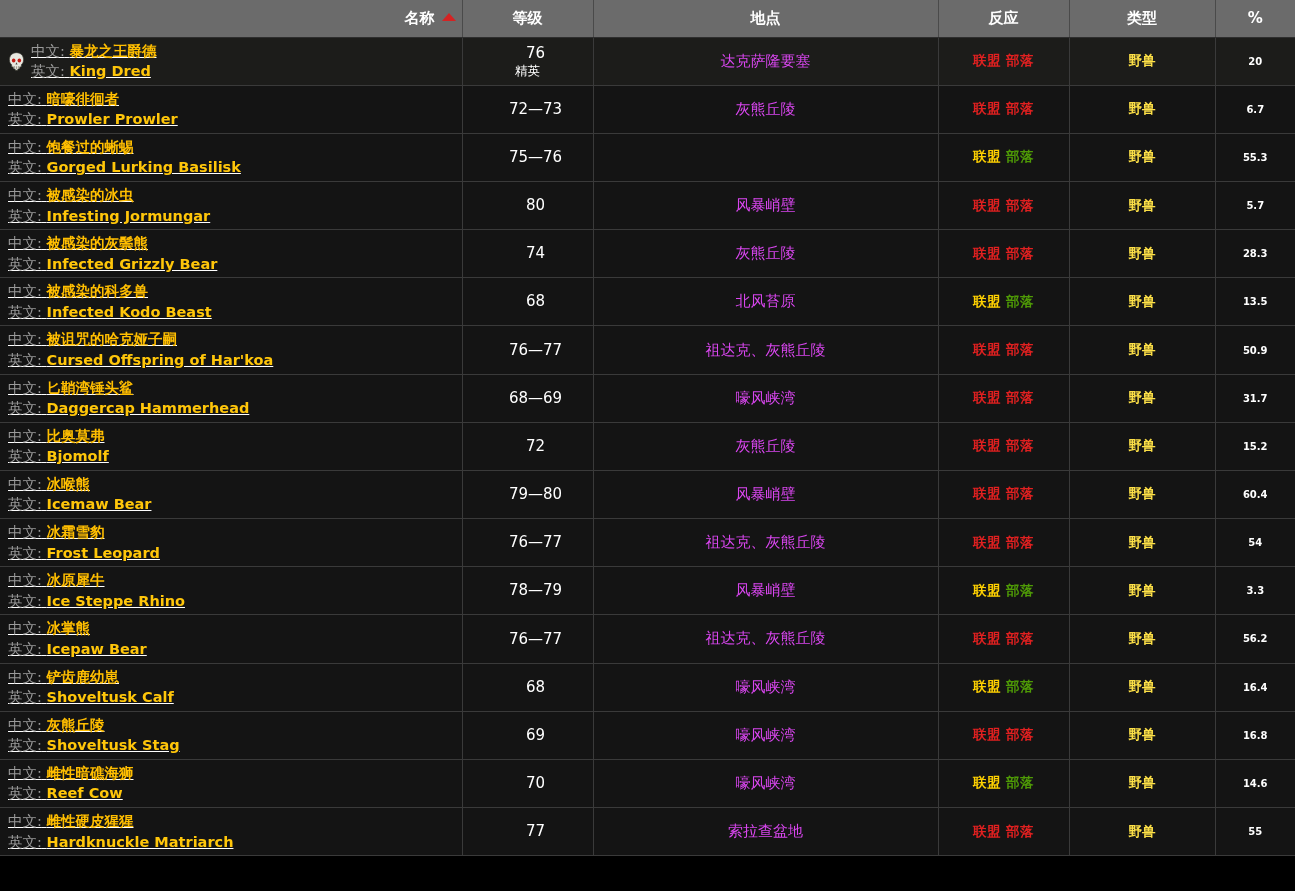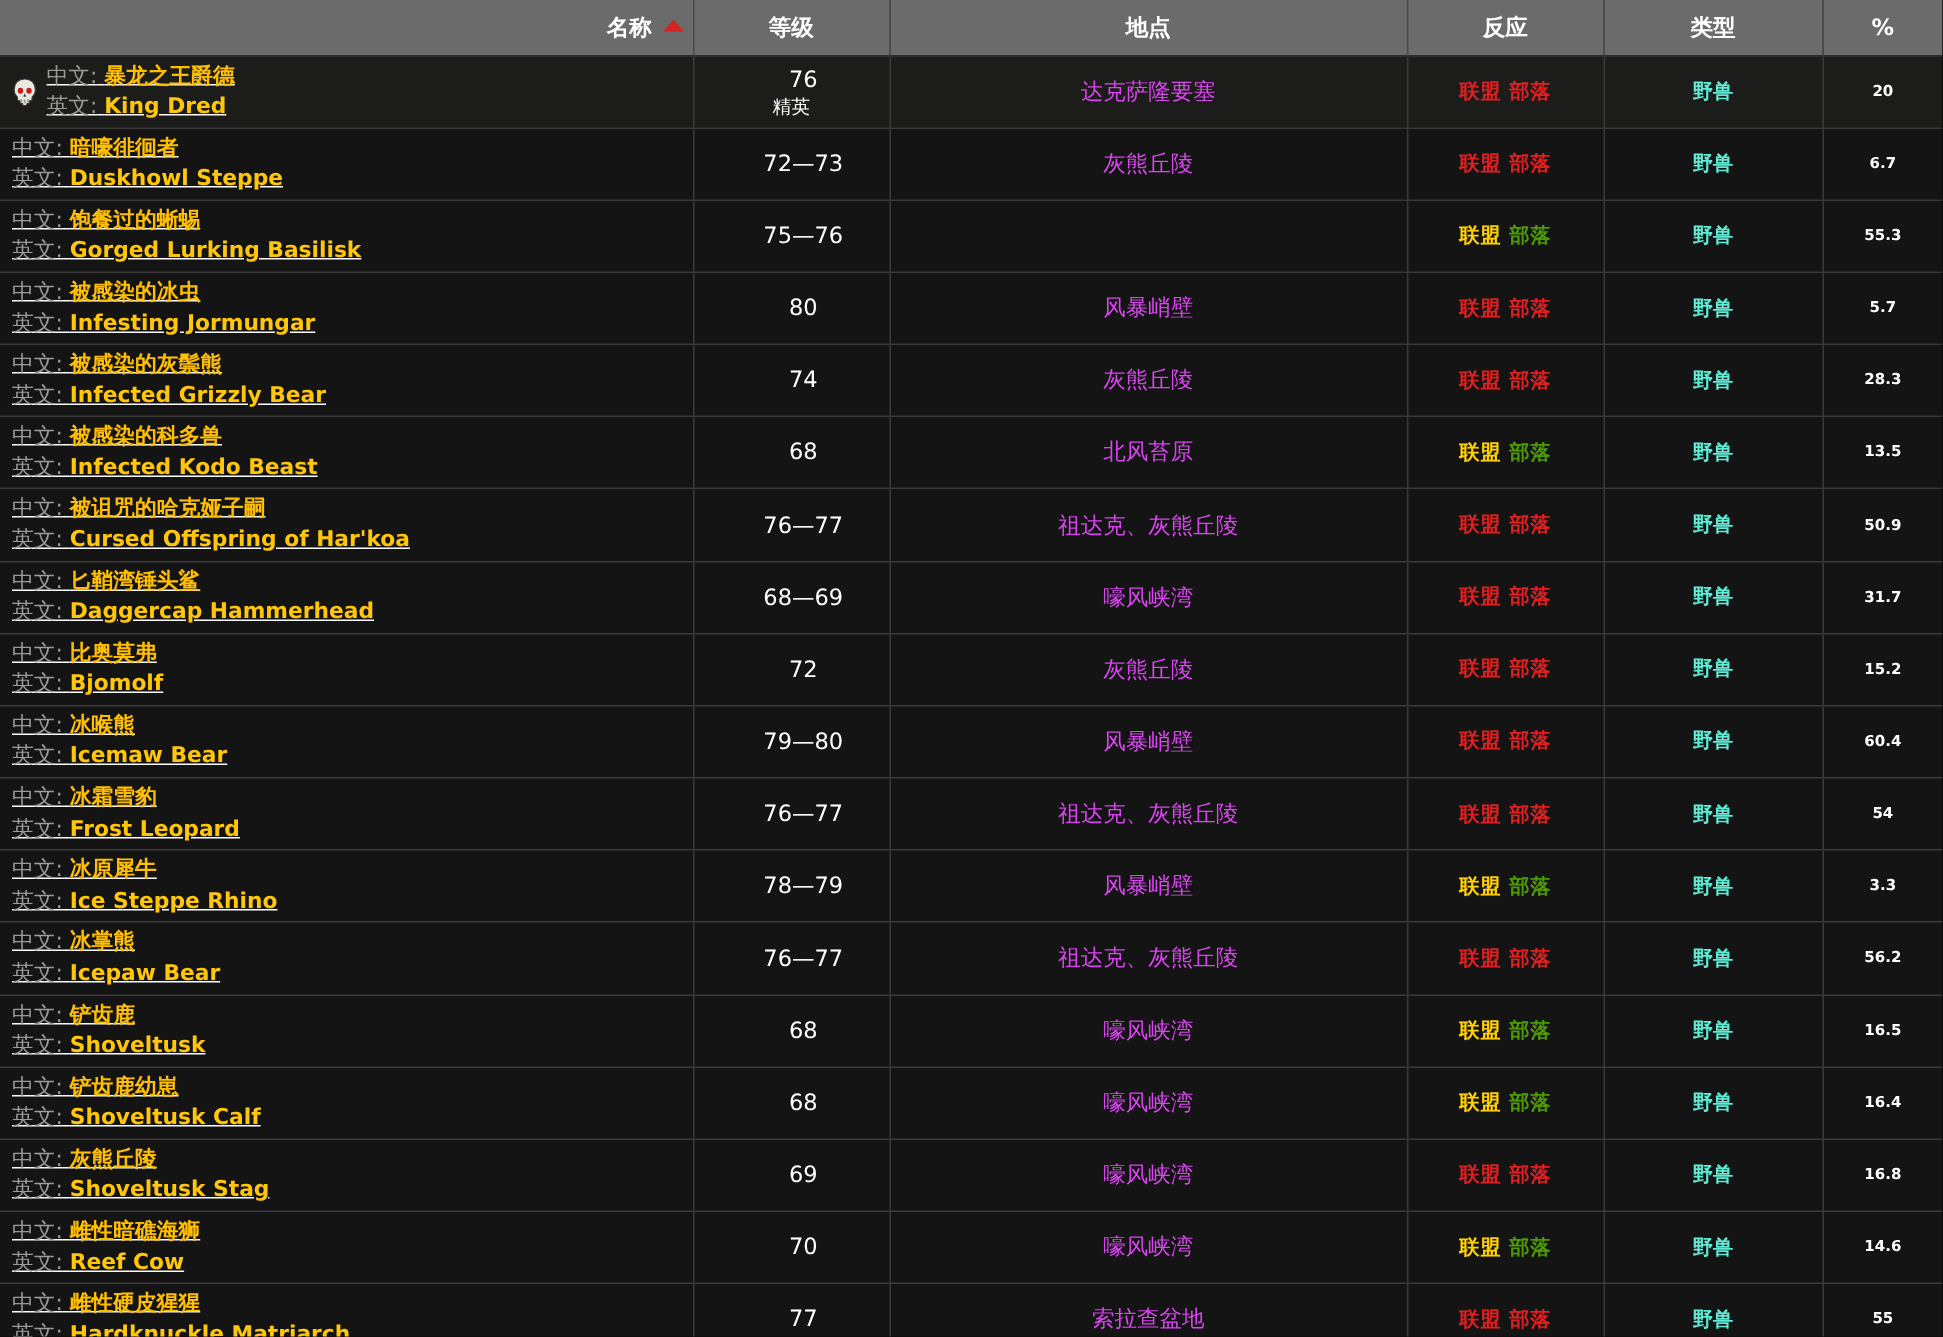--- a/index.html
+++ b/index.html
@@ -103,21 +103,21 @@
   td.cell-location { font-size: 15px; color: #d946ef; }
 
   
   td.cell-reaction { font-size: 13.5px; font-weight: bold; letter-spacing: 0.5px; }
   .react-a, .react-h { font-weight: bold; }
   .r-red    { color: #e02020; }
   .r-yellow { color: #ffd100; }
   .r-green  { color: #4e9a06; }
 
   
-  td.cell-type { font-size: 13.5px; font-weight: bold; color: #5eead4; }
+  td.cell-type { font-size: 13.5px; font-weight: bold; color: #fde047; }
 
   
   td.cell-pct { font-size: 10px; color: #ffffff; font-weight: bold; }
 
   
   col.c-name     { width: 462px; }
   col.c-level    { width: 131px; }
   col.c-location { width: 345px; }
   col.c-reaction { width: 131px; }
   col.c-type     { width: 146px; }
@@ -173,21 +173,21 @@
         <td class="cell-location">达克萨隆要塞</td>
         <td class="cell-reaction"><span class="react-a r-red">联盟</span> <span class="react-h r-red">部落</span></td>
         <td class="cell-type">野兽</td>
         <td class="cell-pct">20</td>
       </tr>
       <tr class="npc-row">
         <td class="cell-name">
           <span class="name-wrap">
             <span class="name-lines">
               <span class="name-line"><span class="lbl">中文:</span> <a class="val-cn" href="#" style="text-decoration:none">暗嚎徘徊者</a></span>
-              <span class="name-line"><span class="lbl">英文:</span> <a class="val-en" href="#" style="text-decoration:none">Duskhowl Steppe</a></span>
+              <span class="name-line"><span class="lbl">英文:</span> <a class="val-en" href="#" style="text-decoration:none">Prowler Prowler</a></span>
             </span>
           </span>
         </td>
         <td class="cell-level">
           <span class="level-main">72—73</span>
         </td>
         <td class="cell-location">灰熊丘陵</td>
         <td class="cell-reaction"><span class="react-a r-red">联盟</span> <span class="react-h r-red">部落</span></td>
         <td class="cell-type">野兽</td>
         <td class="cell-pct">6.7</td>
@@ -376,82 +376,65 @@
         </td>
         <td class="cell-location">祖达克、灰熊丘陵</td>
         <td class="cell-reaction"><span class="react-a r-red">联盟</span> <span class="react-h r-red">部落</span></td>
         <td class="cell-type">野兽</td>
         <td class="cell-pct">56.2</td>
       </tr>
       <tr class="npc-row">
         <td class="cell-name">
           <span class="name-wrap">
             <span class="name-lines">
-              <span class="name-line"><span class="lbl">中文:</span> <a class="val-cn" href="#" style="text-decoration:none">铲齿鹿</a></span>
-              <span class="name-line"><span class="lbl">英文:</span> <a class="val-en" href="#" style="text-decoration:none">Shoveltusk</a></span>
+              <span class="name-line"><span class="lbl">中文:</span> <a class="val-cn" href="#" style="text-decoration:none">铲齿鹿幼崽</a></span>
+              <span class="name-line"><span class="lbl">英文:</span> <a class="val-en" href="#" style="text-decoration:none">Shoveltusk Calf</a></span>
             </span>
           </span>
         </td>
         <td class="cell-level">
           <span class="level-main">68</span>
         </td>
         <td class="cell-location">嚎风峡湾</td>
         <td class="cell-reaction"><span class="react-a r-yellow">联盟</span> <span class="react-h r-green">部落</span></td>
         <td class="cell-type">野兽</td>
-        <td class="cell-pct">16.5</td>
-      </tr>
-      <tr class="npc-row">
-        <td class="cell-name">
-          <span class="name-wrap">
-            <span class="name-lines">
-              <span class="name-line"><span class="lbl">中文:</span> <a class="val-cn" href="#" style="text-decoration:none">铲齿鹿幼崽</a></span>
-              <span class="name-line"><span class="lbl">英文:</span> <a class="val-en" href="#" style="text-decoration:none">Shoveltusk Calf</a></span>
-            </span>
-          </span>
-        </td>
-        <td class="cell-level">
-          <span class="level-main">68</span>
+        <td class="cell-pct">16.4</td>
+      </tr>
+      <tr class="npc-row">
+        <td class="cell-name">
+          <span class="name-wrap">
+            <span class="name-lines">
+              <span class="name-line"><span class="lbl">中文:</span> <a class="val-cn" href="#" style="text-decoration:none">灰熊丘陵</a></span>
+              <span class="name-line"><span class="lbl">英文:</span> <a class="val-en" href="#" style="text-decoration:none">Shoveltusk Stag</a></span>
+            </span>
+          </span>
+        </td>
+        <td class="cell-level">
+          <span class="level-main">69</span>
+        </td>
+        <td class="cell-location">嚎风峡湾</td>
+        <td class="cell-reaction"><span class="react-a r-red">联盟</span> <span class="react-h r-red">部落</span></td>
+        <td class="cell-type">野兽</td>
+        <td class="cell-pct">16.8</td>
+      </tr>
+      <tr class="npc-row">
+        <td class="cell-name">
+          <span class="name-wrap">
+            <span class="name-lines">
+              <span class="name-line"><span class="lbl">中文:</span> <a class="val-cn" href="#" style="text-decoration:none">雌性暗礁海狮</a></span>
+              <span class="name-line"><span class="lbl">英文:</span> <a class="val-en" href="#" style="text-decoration:none">Reef Cow</a></span>
+            </span>
+          </span>
+        </td>
+        <td class="cell-level">
+          <span class="level-main">70</span>
         </td>
         <td class="cell-location">嚎风峡湾</td>
         <td class="cell-reaction"><span class="react-a r-yellow">联盟</span> <span class="react-h r-green">部落</span></td>
         <td class="cell-type">野兽</td>
-        <td class="cell-pct">16.4</td>
-      </tr>
-      <tr class="npc-row">
-        <td class="cell-name">
-          <span class="name-wrap">
-            <span class="name-lines">
-              <span class="name-line"><span class="lbl">中文:</span> <a class="val-cn" href="#" style="text-decoration:none">灰熊丘陵</a></span>
-              <span class="name-line"><span class="lbl">英文:</span> <a class="val-en" href="#" style="text-decoration:none">Shoveltusk Stag</a></span>
-            </span>
-          </span>
-        </td>
-        <td class="cell-level">
-          <span class="level-main">69</span>
-        </td>
-        <td class="cell-location">嚎风峡湾</td>
-        <td class="cell-reaction"><span class="react-a r-red">联盟</span> <span class="react-h r-red">部落</span></td>
-        <td class="cell-type">野兽</td>
-        <td class="cell-pct">16.8</td>
-      </tr>
-      <tr class="npc-row">
-        <td class="cell-name">
-          <span class="name-wrap">
-            <span class="name-lines">
-              <span class="name-line"><span class="lbl">中文:</span> <a class="val-cn" href="#" style="text-decoration:none">雌性暗礁海狮</a></span>
-              <span class="name-line"><span class="lbl">英文:</span> <a class="val-en" href="#" style="text-decoration:none">Reef Cow</a></span>
-            </span>
-          </span>
-        </td>
-        <td class="cell-level">
-          <span class="level-main">70</span>
-        </td>
-        <td class="cell-location">嚎风峡湾</td>
-        <td class="cell-reaction"><span class="react-a r-yellow">联盟</span> <span class="react-h r-green">部落</span></td>
-        <td class="cell-type">野兽</td>
         <td class="cell-pct">14.6</td>
       </tr>
       <tr class="npc-row">
         <td class="cell-name">
           <span class="name-wrap">
             <span class="name-lines">
               <span class="name-line"><span class="lbl">中文:</span> <a class="val-cn" href="#" style="text-decoration:none">雌性硬皮猩猩</a></span>
               <span class="name-line"><span class="lbl">英文:</span> <a class="val-en" href="#" style="text-decoration:none">Hardknuckle Matriarch</a></span>
             </span>
           </span>

